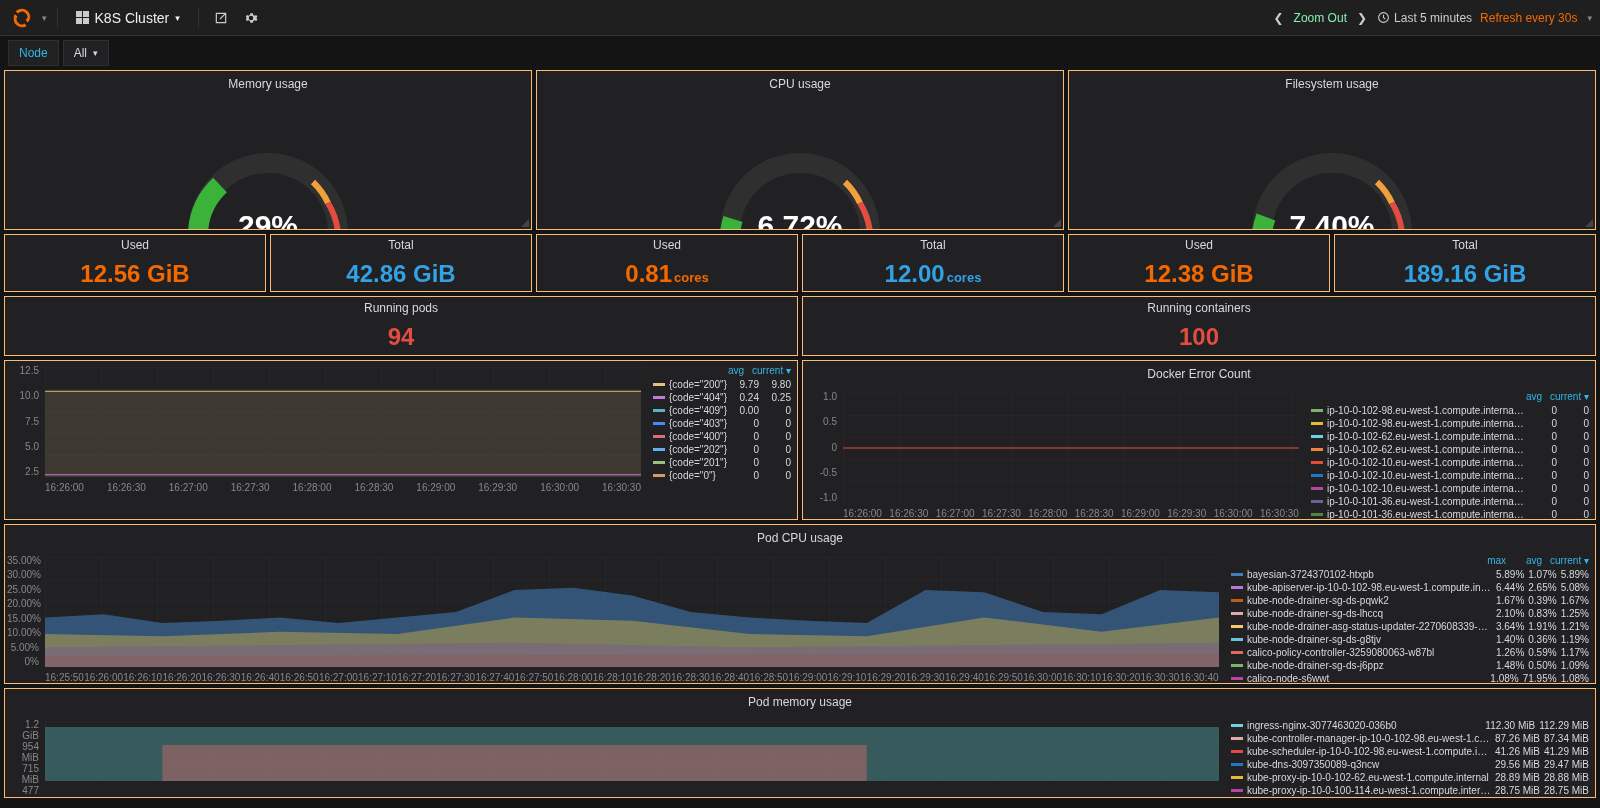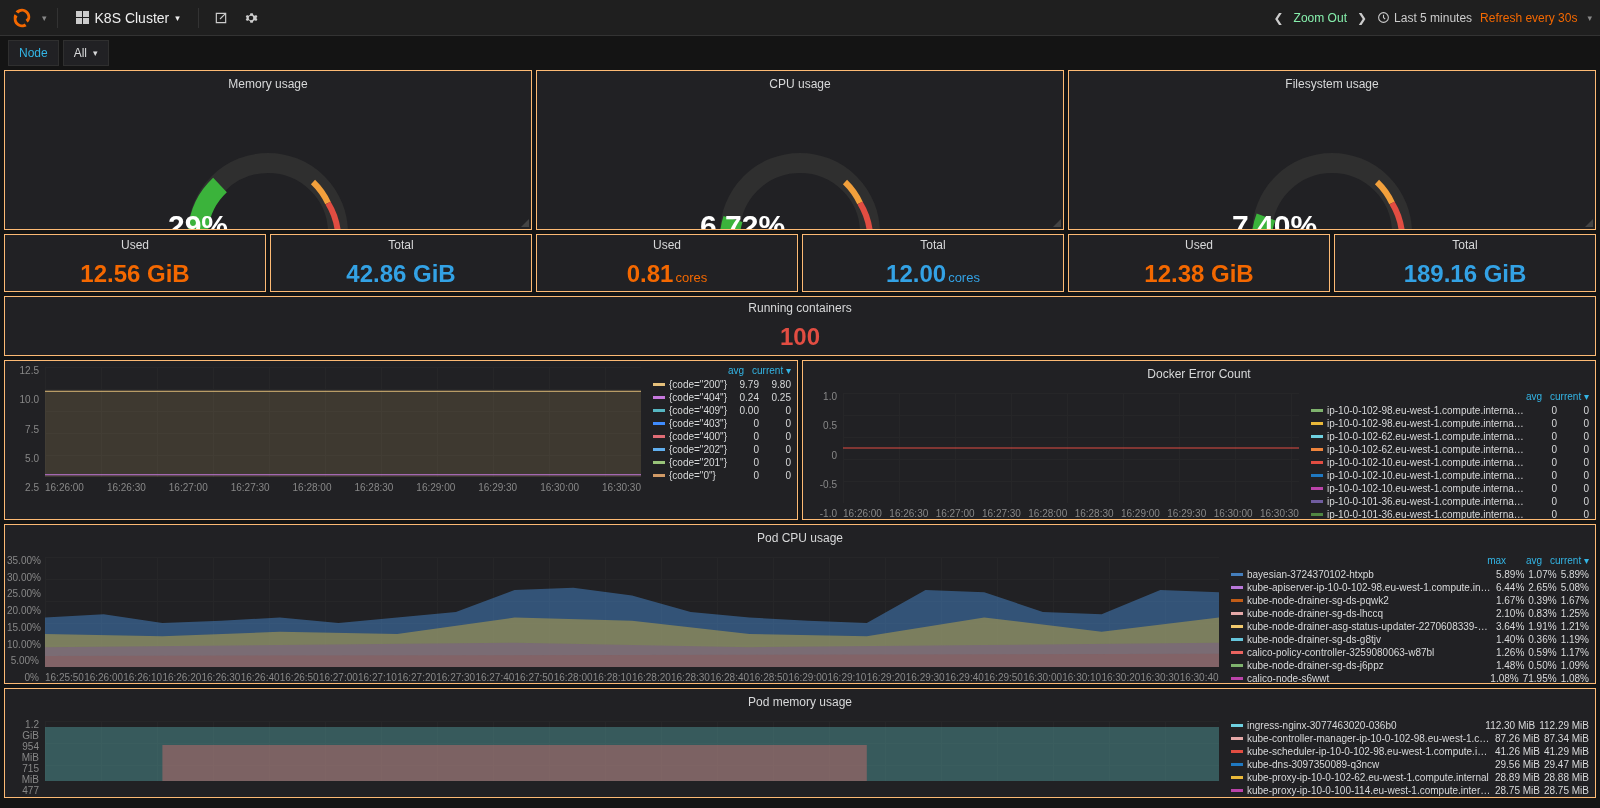--- a/index.html
+++ b/index.html
@@ -23,35 +23,35 @@
 
 .grid{display:flex;flex-direction:column;gap:4px;padding:0 4px 8px}
 .row{display:flex;gap:4px}
 .panel{background:#212124;border:1px solid #fdba74;position:relative;overflow:hidden}
 .panel-title{text-align:center;color:#d8d9da;font-size:12px;font-weight:500;padding:6px 0}
 .panel-resize{position:absolute;right:2px;bottom:2px;width:0;height:0;border-style:solid;border-width:0 0 8px 8px;border-color:transparent transparent #444 transparent}
 
 
 .gauge-wrap{display:flex;flex-direction:column;align-items:center;justify-content:flex-end;height:100%;padding-bottom:12px}
 .gauge{position:relative;width:200px;height:110px}
-.gauge-val{position:absolute;left:0;right:0;bottom:0;text-align:left;font-size:30px;font-weight:700;color:#fff}
+.gauge-val{position:absolute;left:0;right:0;bottom:0;text-align:center;font-size:30px;font-weight:700;color:#fff}
 
 
 .stat-panel{display:flex;flex-direction:column;align-items:center;justify-content:center;height:100%}
 .stat-title{color:#d8d9da;font-size:12px;margin-bottom:8px}
 .stat-val{font-size:24px;font-weight:700}
-.stat-unit{font-size:13px;font-weight:400;margin-left:2px}
+.stat-unit{font-size:13px;font-weight:700;margin-left:2px}
 .orange{color:#f46800}
 .blue{color:#33a2e5}
 .red{color:#e24d42}
 
 
 .graph-body{display:flex;height:calc(100% - 24px)}
 .graph-plot{flex:1;position:relative;padding:6px 6px 18px 40px}
-.yaxis{position:absolute;left:2px;top:4px;bottom:2px;width:36px;display:flex;flex-direction:column;justify-content:space-between;color:#888;font-size:10px;text-align:right}
+.yaxis{position:absolute;left:2px;top:4px;bottom:18px;width:36px;display:flex;flex-direction:column;justify-content:space-between;color:#888;font-size:10px;text-align:right}
 .yaxis span{padding-right:4px}
 .xaxis{position:absolute;left:40px;right:6px;bottom:2px;display:flex;justify-content:space-between;color:#888;font-size:10px}
 .plot-area{position:absolute;left:40px;right:6px;top:6px;bottom:18px;background:repeating-linear-gradient(to bottom,#262628 0,#262628 1px,transparent 1px,transparent 22px),repeating-linear-gradient(to right,#262628 0,#262628 1px,transparent 1px,transparent 56px)}
 .legend{width:150px;font-size:10px;padding:4px 6px;overflow:hidden}
 .legend-wide{width:290px}
 .legend-xwide{width:370px}
 .legend-hdr{display:flex;justify-content:flex-end;gap:8px;color:#33b5e5;font-size:10px;padding-bottom:2px}
 .legend-hdr span{min-width:28px;text-align:right}
 .legend-row{display:flex;align-items:center;gap:4px;line-height:13px;white-space:nowrap}
 .legend-swatch{width:12px;height:3px;flex:0 0 12px}
@@ -205,20 +205,26 @@
       </div>
       <div class="panel" style="flex: 1 1 0%; height: 58px;">
         <div class="stat-panel">
           <div class="stat-title">Total</div>
           <div class="stat-val blue">189.16 GiB</div>
         </div>
       </div>
     </div>
 
 <div class="row">
+  <div class="panel" style="flex:1;height:60px">
+    <div class="stat-panel">
+      <div class="stat-title">Running pods</div>
+      <div class="stat-val red">94</div>
+    </div>
+  </div>
   <div class="panel" style="flex:1;height:60px">
     <div class="stat-panel">
       <div class="stat-title">Running containers</div>
       <div class="stat-val red">100</div>
     </div>
   </div>
 </div>
 
 <div class="row">
   <div class="panel" style="flex:1;height:160px">

